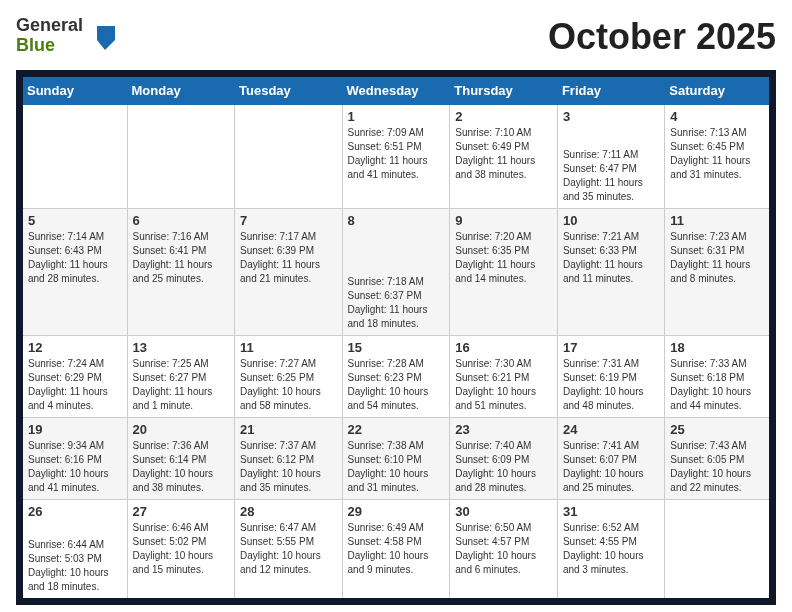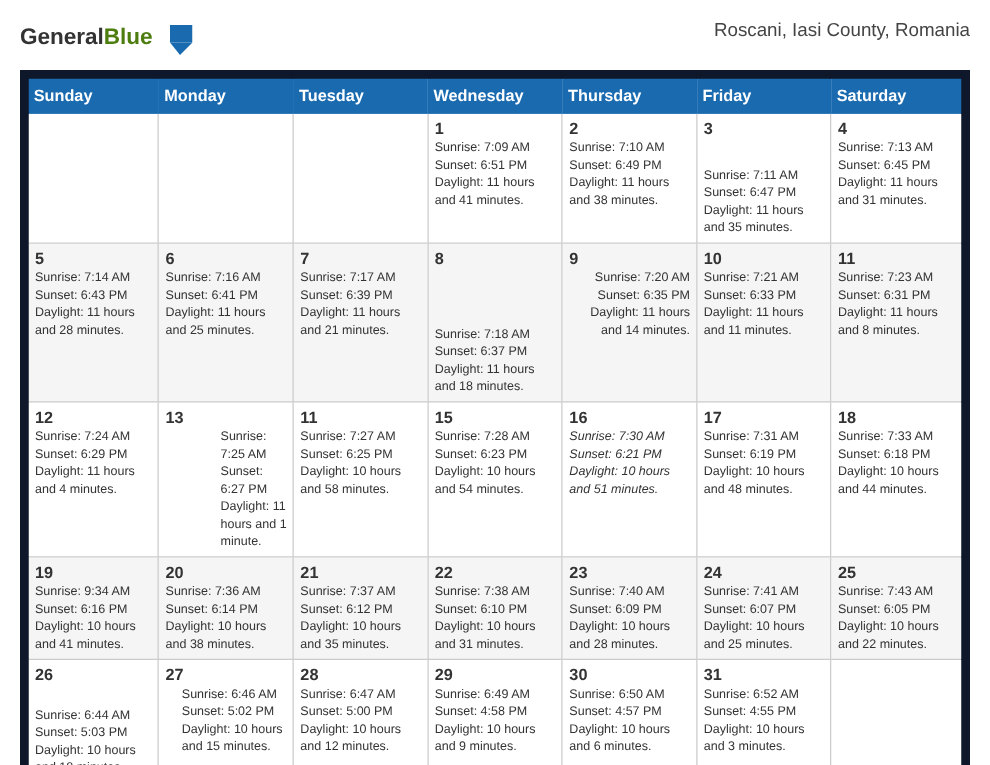--- a/index.html
+++ b/index.html
@@ -15,21 +15,21 @@
       justify-content: space-between;
       align-items: flex-start;
       margin-bottom: 12px;
     }
     .logo {
       display: flex;
       align-items: center;
     }
     .logo-text {
       display: flex;
-      flex-direction: row;
+      flex-direction: column;
       line-height: 1.1;
     }
     .logo-general {
       font-size: 18px;
       font-weight: bold;
       color: #333;
     }
     .logo-blue {
       font-size: 18px;
       font-weight: bold;
@@ -105,21 +105,21 @@
     <div class="logo-text">
       <span class="logo-general">General</span>
       <span class="logo-blue">Blue</span>
     </div>
     <svg class="logo-icon" viewBox="0 0 28 28">
       <polygon points="10,4 28,4 28,18 10,18" fill="#1a6ab0"></polygon>
       <polygon points="10,18 28,18 18,28" fill="#1a6ab0"></polygon>
     </svg>
   </div>
   <div class="title-block">
-    <div class="location">Roscani, Iasi County, Romania</div>
+    <div class="month-title">October 2025</div>
   </div>
 </div>
 
 <table class="calendar">
   <thead>
     <tr>
     <th>Sunday</th>
         <th>Monday</th>
         <th>Tuesday</th>
         <th>Wednesday</th>
@@ -178,21 +178,21 @@
 Daylight: 11 hours and 21 minutes.</div>
         </td>
         <td>
           <span class="day-num">8</span>
           <div class="day-info" style="white-space: pre-line; margin-top: 47px;">Sunrise: 7:18 AM
 Sunset: 6:37 PM
 Daylight: 11 hours and 18 minutes.</div>
         </td>
         <td>
           <span class="day-num">9</span>
-          <div class="day-info" style="white-space: pre-line; text-align: right;">Sunrise: 7:20 AM
+          <div class="day-info" style="white-space: pre-line;">Sunrise: 7:20 AM
 Sunset: 6:35 PM
 Daylight: 11 hours and 14 minutes.</div>
         </td>
         <td>
           <span class="day-num">10</span>
           <div class="day-info" style="white-space: pre-line;">Sunrise: 7:21 AM
 Sunset: 6:33 PM
 Daylight: 11 hours and 11 minutes.</div>
         </td>
         <td>
@@ -204,39 +204,39 @@
       </tr>
       <tr>
         <td>
           <span class="day-num">12</span>
           <div class="day-info" style="white-space: pre-line;">Sunrise: 7:24 AM
 Sunset: 6:29 PM
 Daylight: 11 hours and 4 minutes.</div>
         </td>
         <td>
           <span class="day-num">13</span>
-          <div class="day-info" style="white-space: pre-line; margin-left: 44px;">Sunrise: 7:25 AM
+          <div class="day-info" style="white-space: pre-line;">Sunrise: 7:25 AM
 Sunset: 6:27 PM
 Daylight: 11 hours and 1 minute.</div>
         </td>
         <td>
           <span class="day-num">11</span>
           <div class="day-info" style="white-space: pre-line;">Sunrise: 7:27 AM
 Sunset: 6:25 PM
 Daylight: 10 hours and 58 minutes.</div>
         </td>
         <td>
           <span class="day-num">15</span>
           <div class="day-info" style="white-space: pre-line;">Sunrise: 7:28 AM
 Sunset: 6:23 PM
 Daylight: 10 hours and 54 minutes.</div>
         </td>
         <td>
           <span class="day-num">16</span>
-          <div class="day-info" style="white-space: pre-line; font-style: italic;">Sunrise: 7:30 AM
+          <div class="day-info" style="white-space: pre-line;">Sunrise: 7:30 AM
 Sunset: 6:21 PM
 Daylight: 10 hours and 51 minutes.</div>
         </td>
         <td>
           <span class="day-num">17</span>
           <div class="day-info" style="white-space: pre-line;">Sunrise: 7:31 AM
 Sunset: 6:19 PM
 Daylight: 10 hours and 48 minutes.</div>
         </td>
         <td>
@@ -292,28 +292,28 @@
       </tr>
       <tr>
         <td>
           <span class="day-num">26</span>
           <div class="day-info" style="white-space: pre-line; margin-top: 19px;">Sunrise: 6:44 AM
 Sunset: 5:03 PM
 Daylight: 10 hours and 18 minutes.</div>
         </td>
         <td>
           <span class="day-num">27</span>
-          <div class="day-info" style="white-space: pre-line; margin-left: 13px;">Sunrise: 6:46 AM
+          <div class="day-info" style="white-space: pre-line;">Sunrise: 6:46 AM
 Sunset: 5:02 PM
 Daylight: 10 hours and 15 minutes.</div>
         </td>
         <td>
           <span class="day-num">28</span>
           <div class="day-info" style="white-space: pre-line;">Sunrise: 6:47 AM
-Sunset: 5:00 PM
+Sunset: 5:55 PM
 Daylight: 10 hours and 12 minutes.</div>
         </td>
         <td>
           <span class="day-num">29</span>
           <div class="day-info" style="white-space: pre-line;">Sunrise: 6:49 AM
 Sunset: 4:58 PM
 Daylight: 10 hours and 9 minutes.</div>
         </td>
         <td>
           <span class="day-num">30</span>

